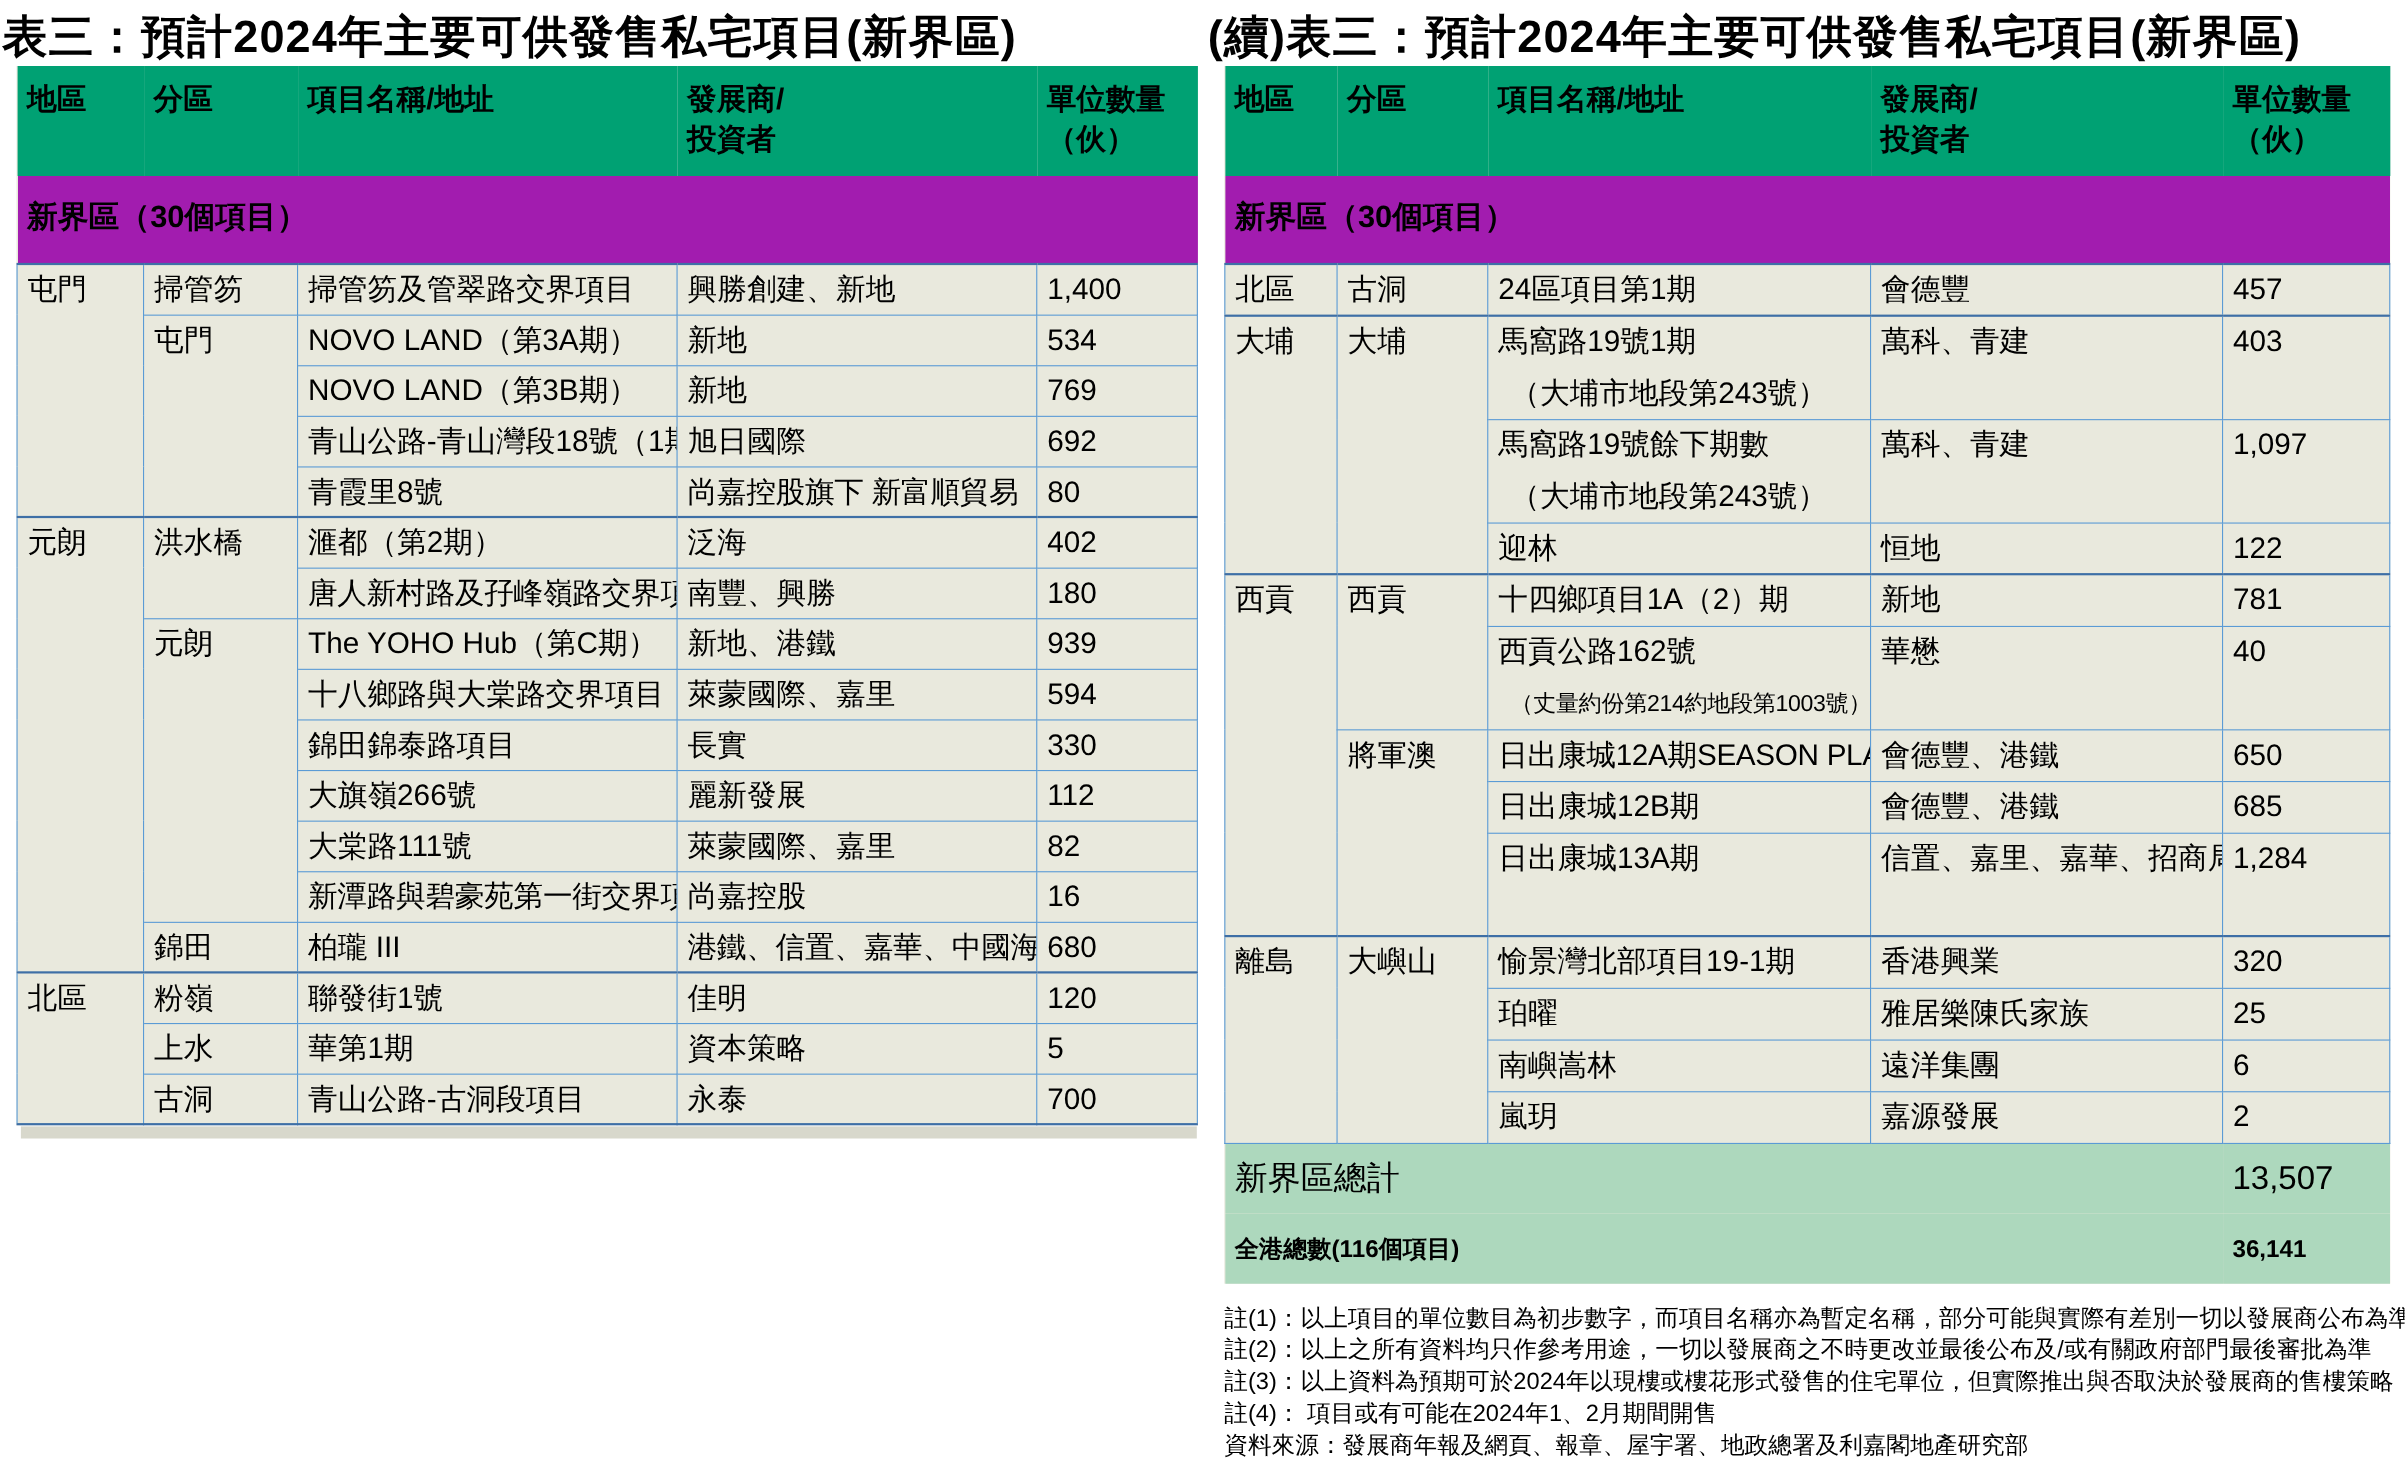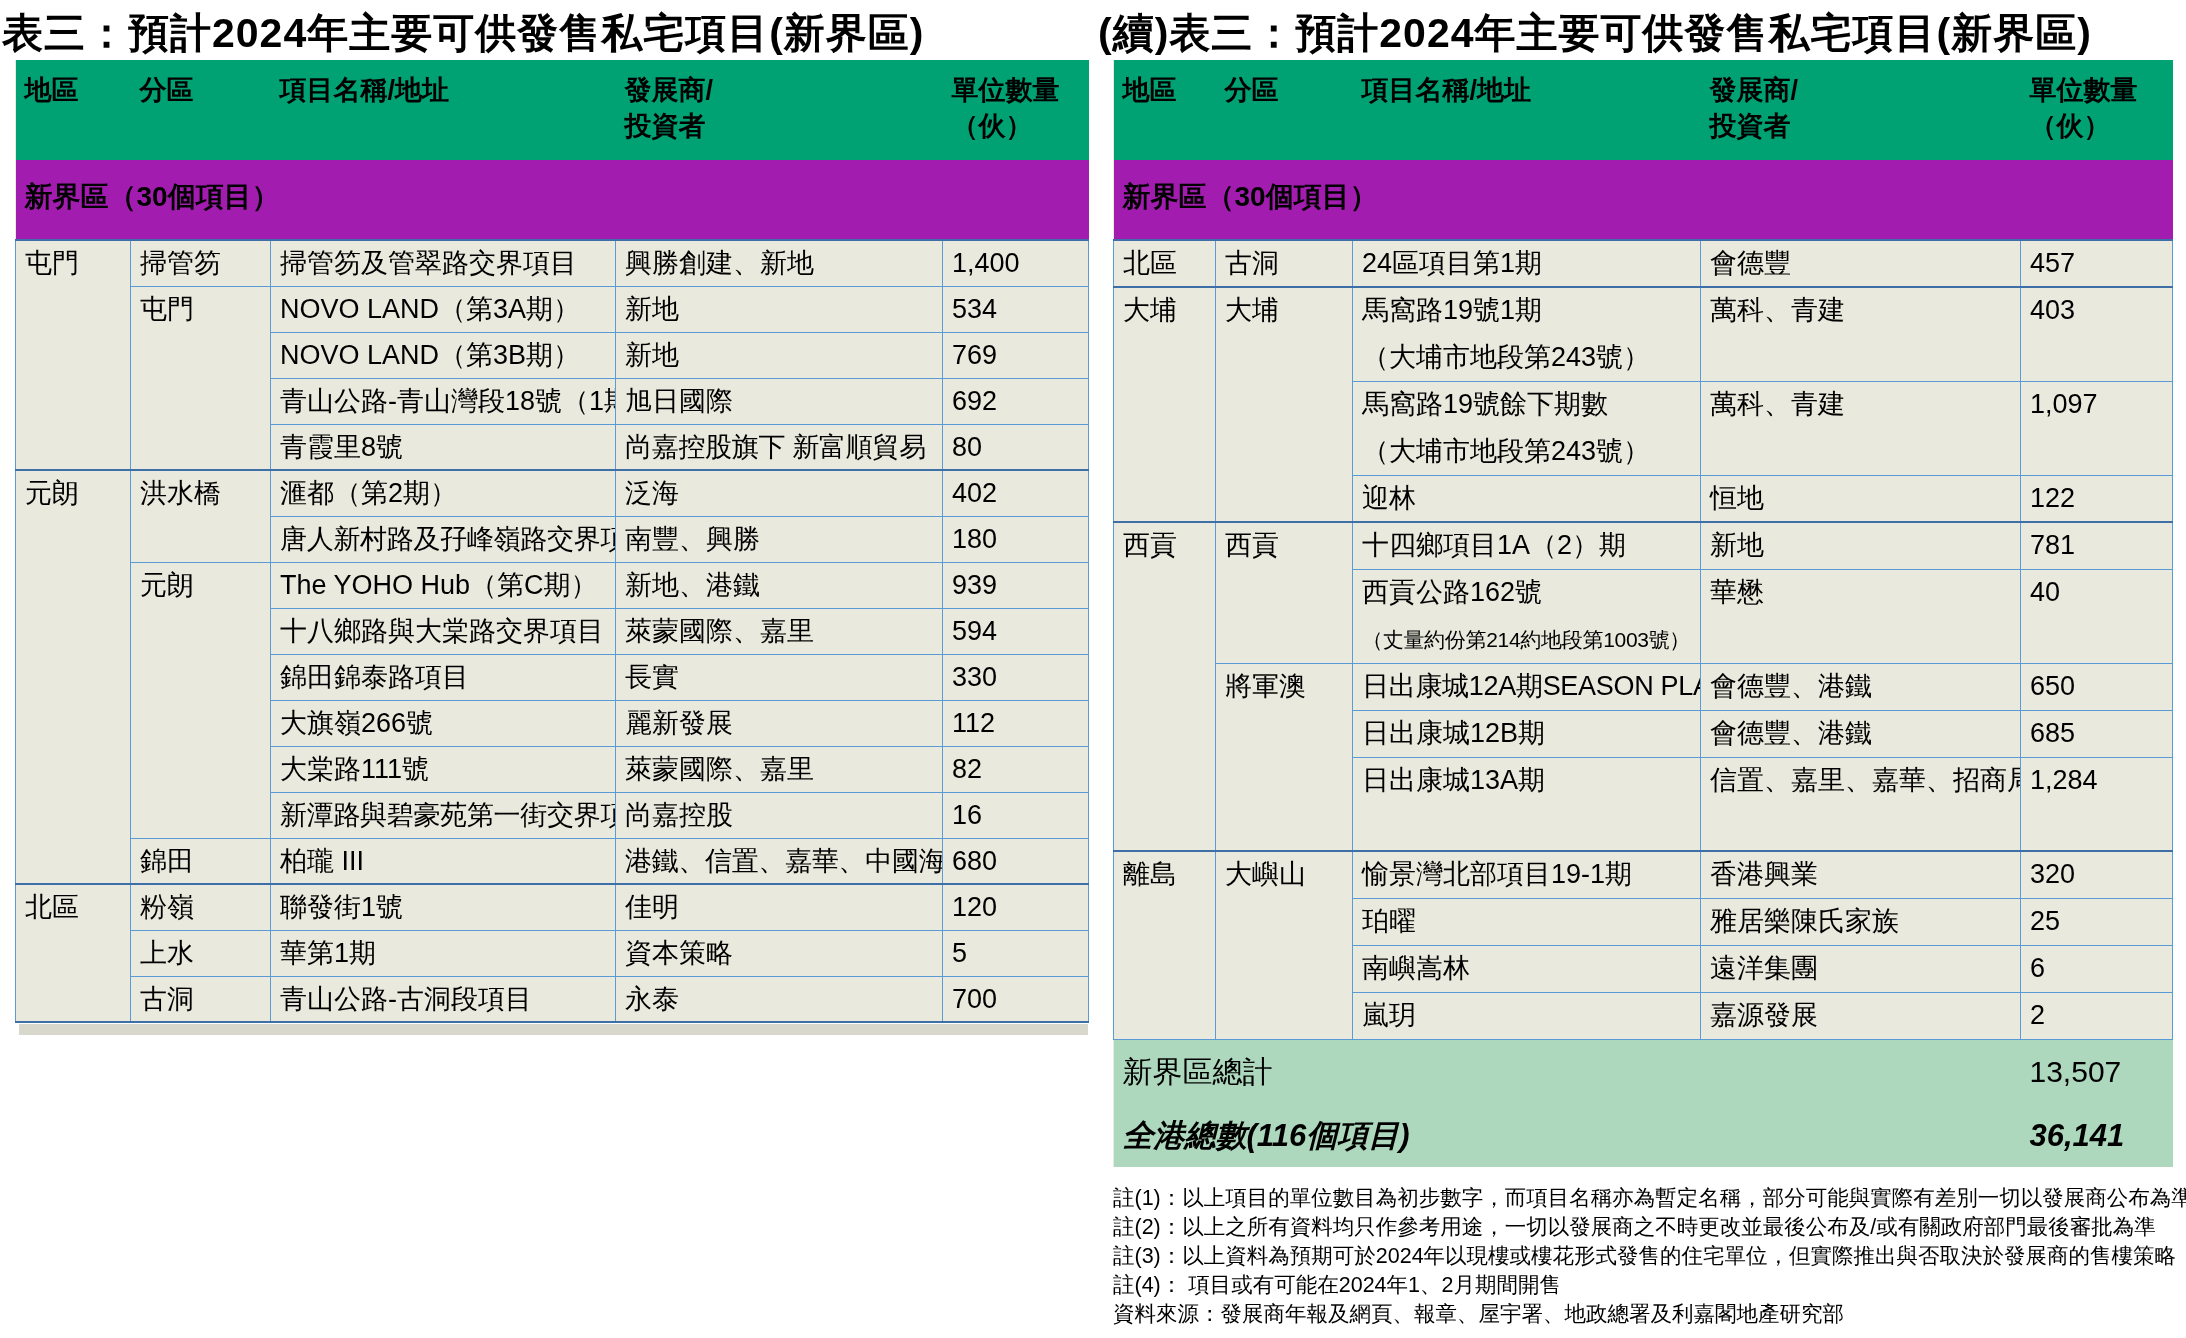--- a/index.html
+++ b/index.html
@@ -35,25 +35,25 @@
   tr.section{height:80px;}
   tr.section td{
     border:none;background:#a21caf;font-weight:bold;font-size:28px;
     padding-top:20px;
   }
   tr.grp td{border-top:2px solid #3E6FA6;}
   tr.r{height:46px;}
   tr.s{height:47px;}
   tr.d{height:94px;}
   .cond{font-size:21px;letter-spacing:-0.3px;}
-  .l2{display:block;margin-top:14px;}
+  .l2{display:block;margin-top:14px;margin-left:11px;}
   .wrap{white-space:normal;line-height:40px;}
   tr.t{height:64px;}
   tr.t td{border:none;background:#ADD8BD;font-size:30px;vertical-align:middle;padding:0 6px 0 9px;}
-  tr.t.grand td{font-weight:bold;font-size:31px;font-style:italic;}
+  tr.t.grand td{font-weight:bold;font-size:22px;}
   #left-shadow{
     position:absolute;left:19px;top:1024px;width:1069px;height:11px;
     background:#D8D8CC;
   }
   #notes{
     position:absolute;left:1113px;top:1184px;width:1065px;
     font-size:21.5px;line-height:29px;
   }
   #notes .note{white-space:nowrap;}
 </style>

